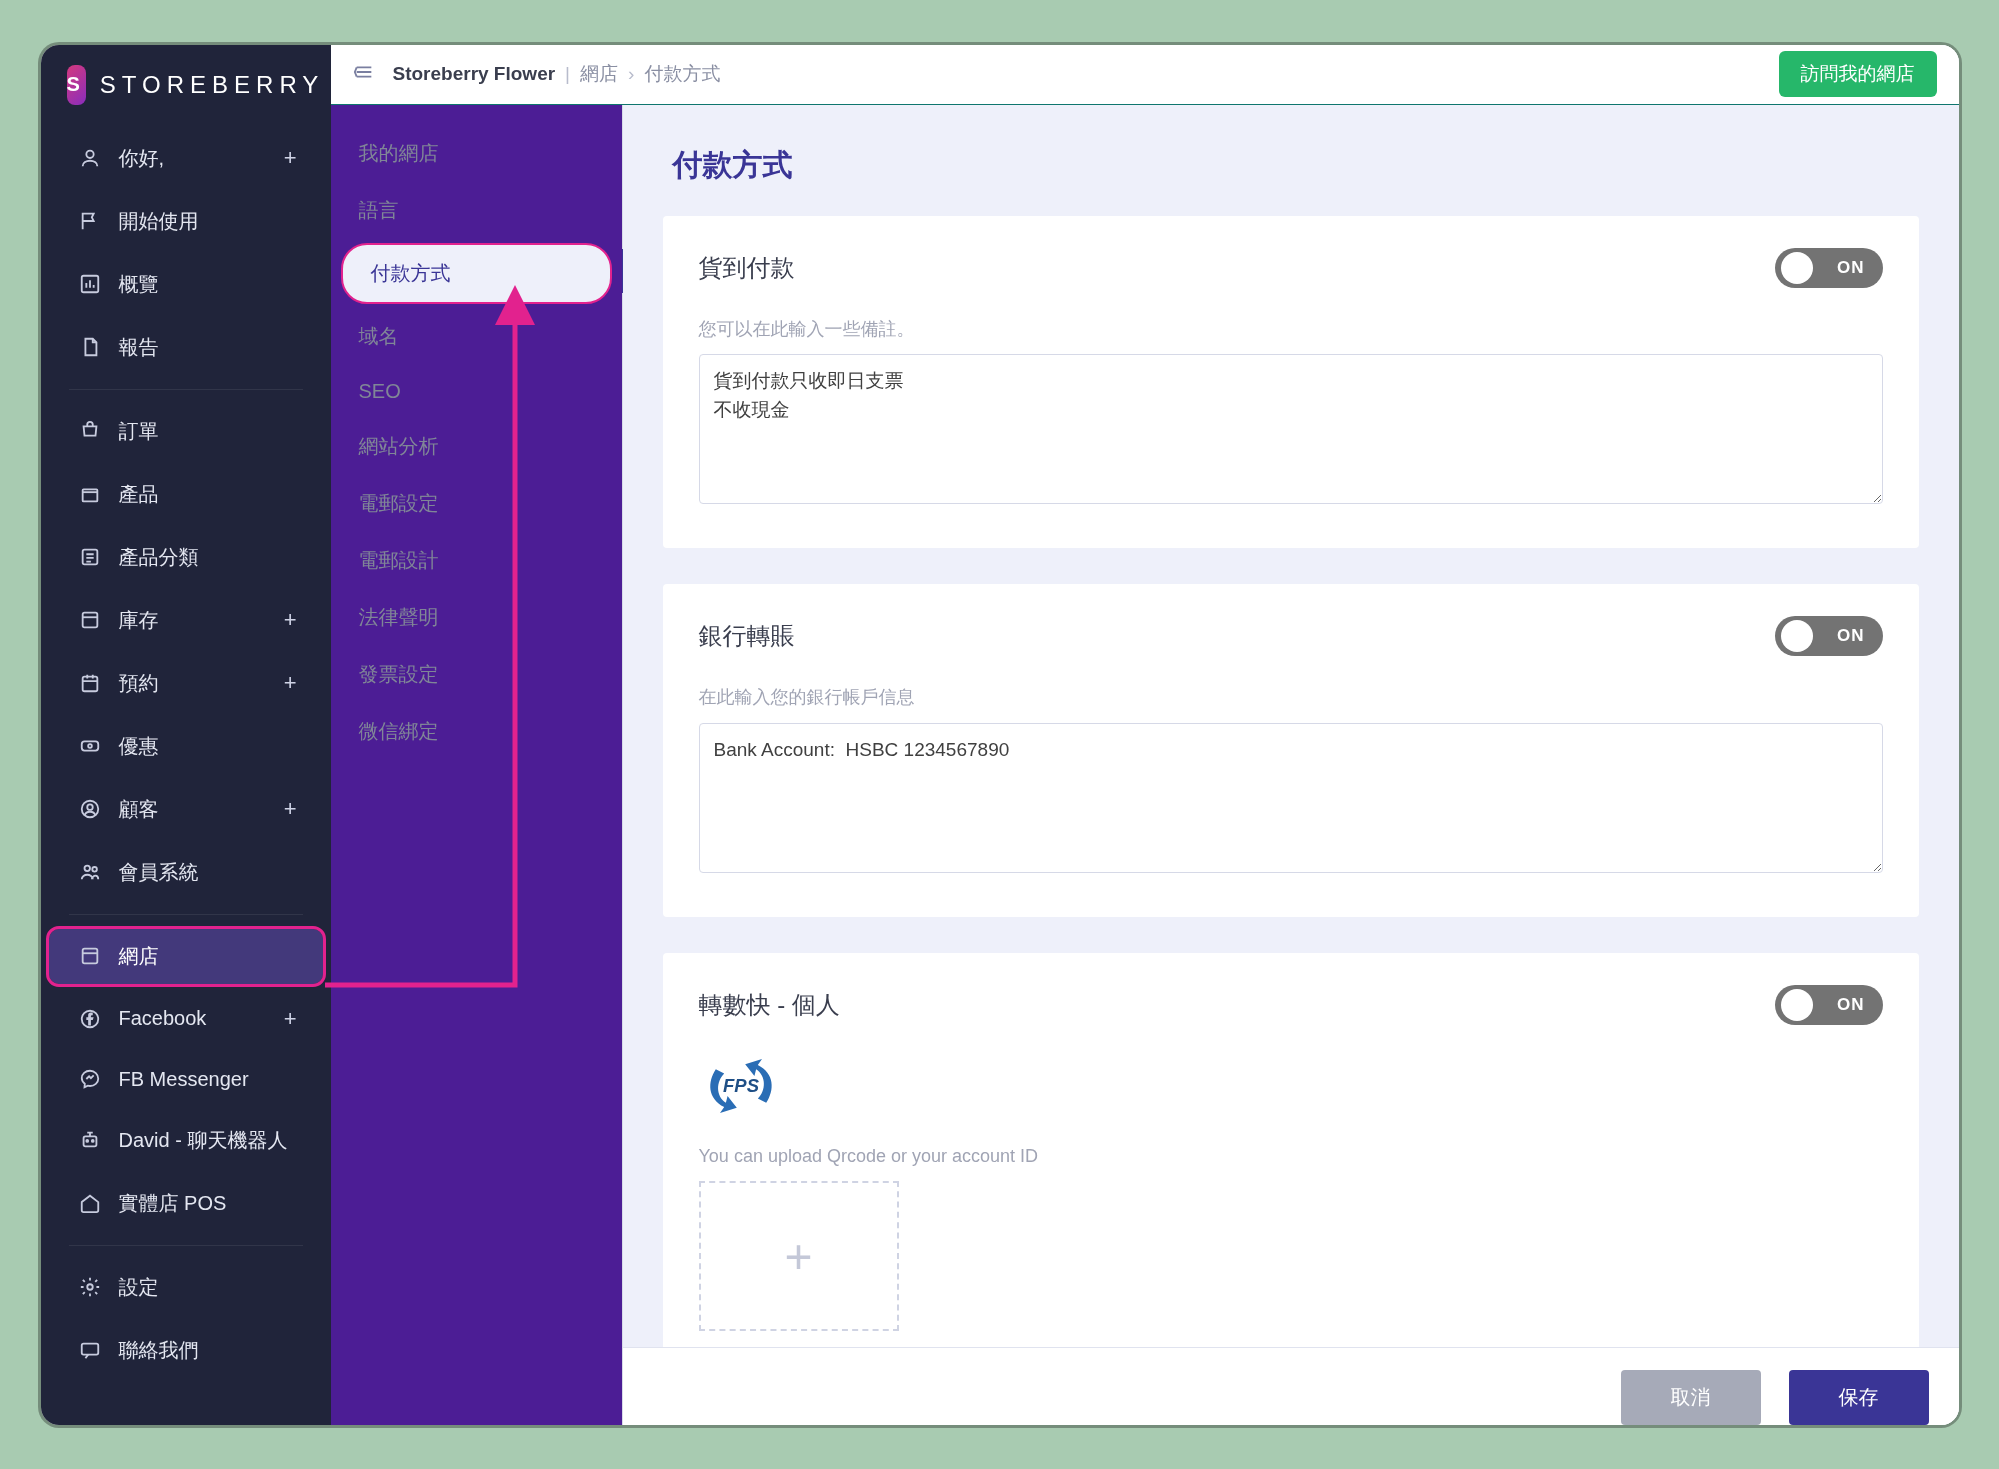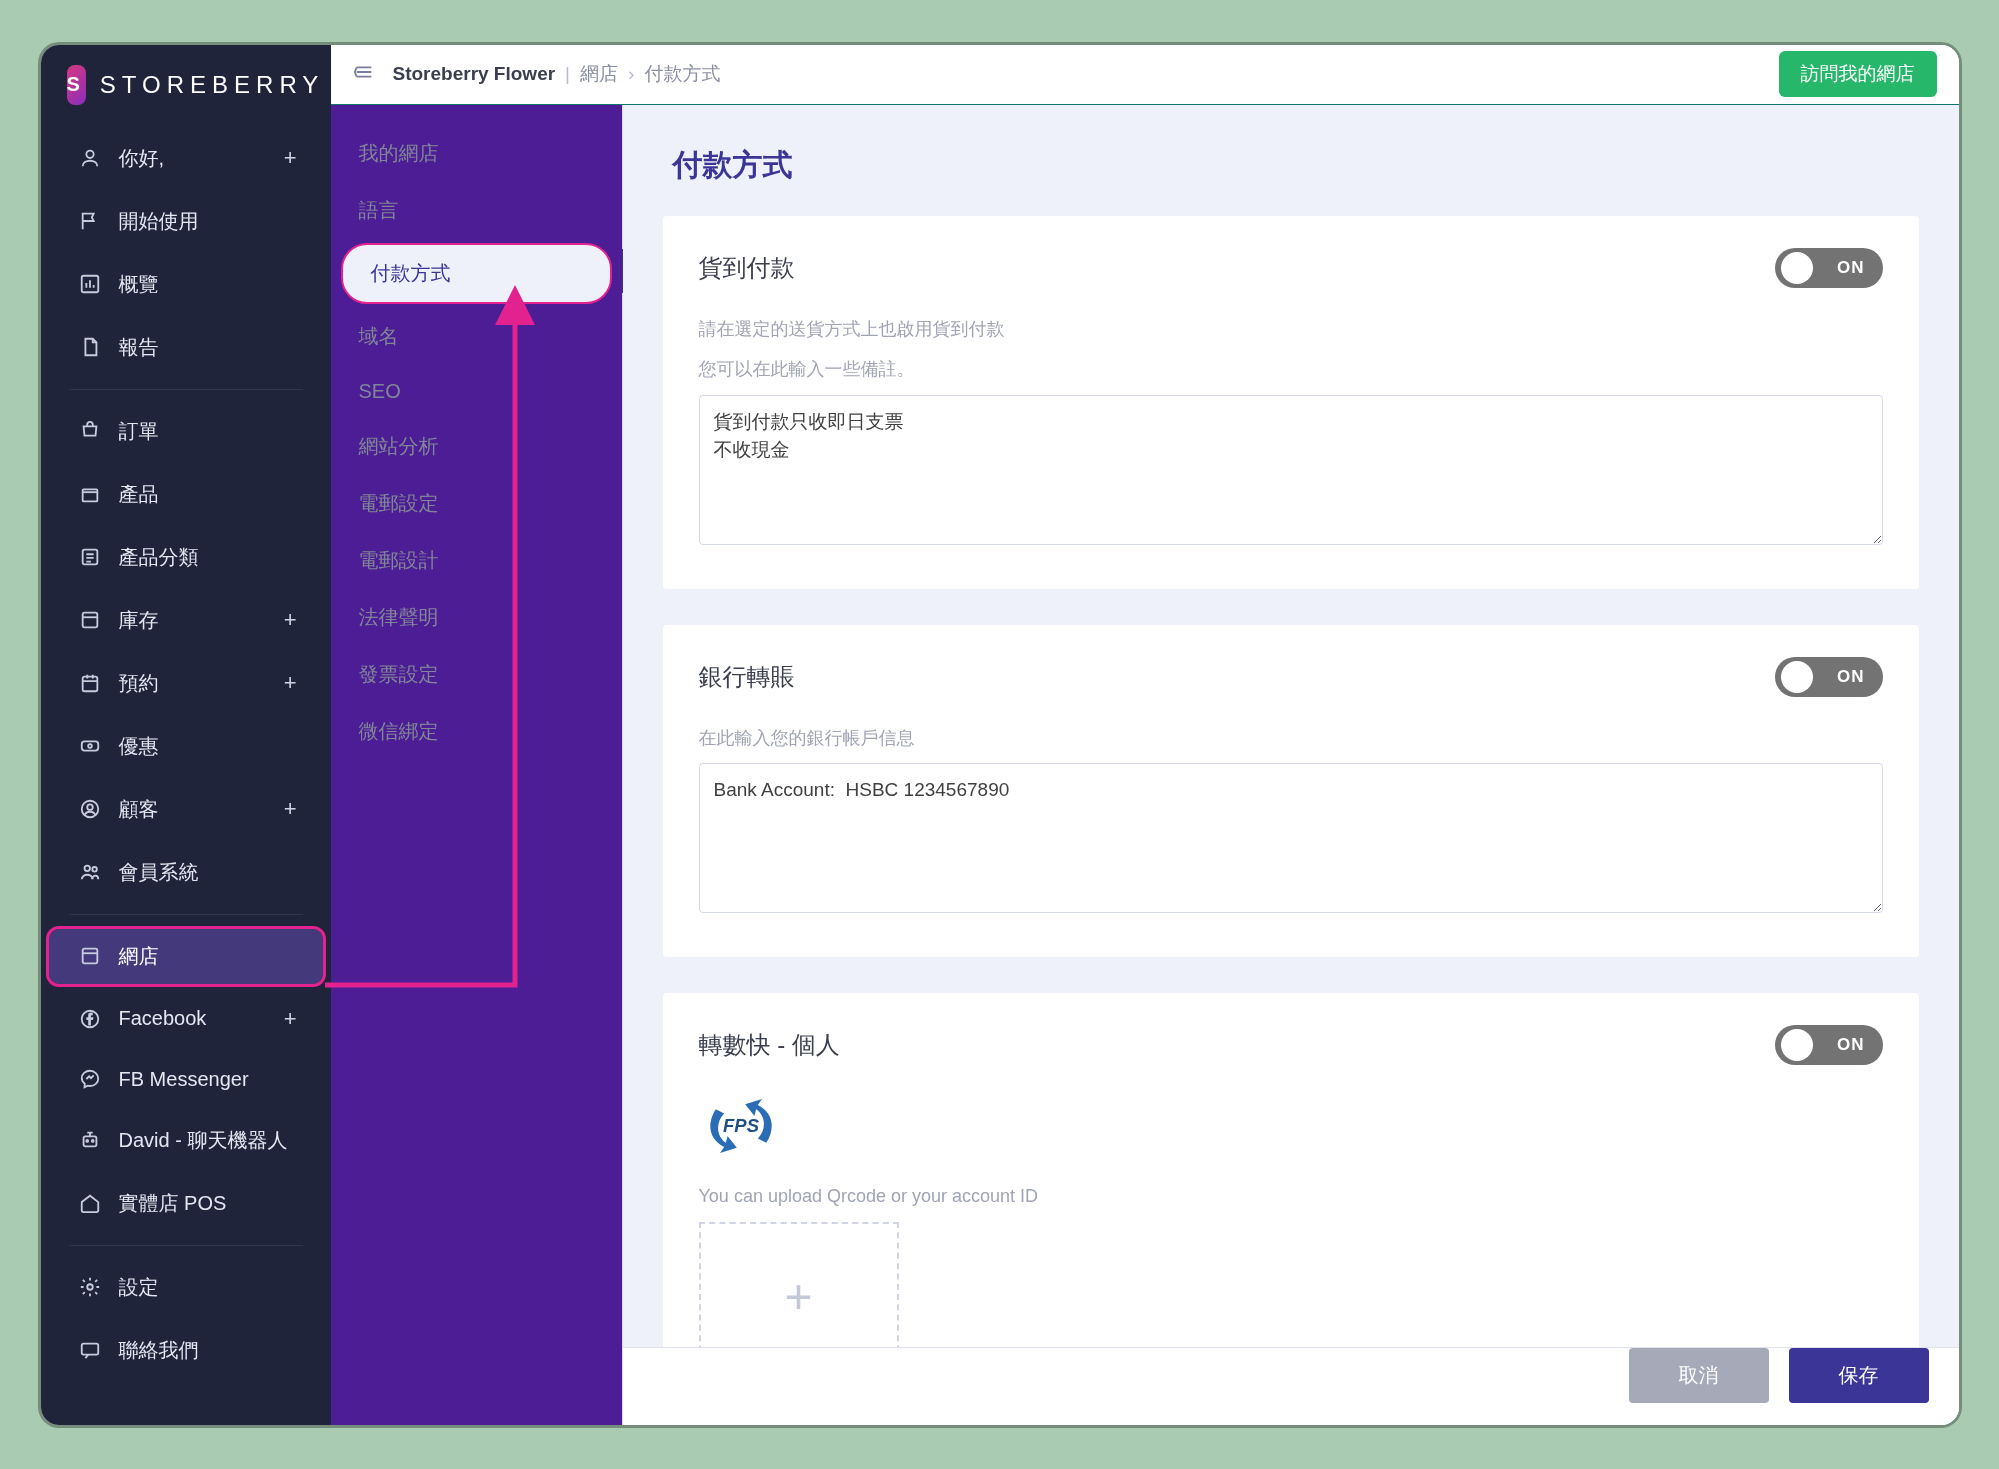--- a/index.html
+++ b/index.html
@@ -255,24 +255,24 @@
   
   .footer-bar {
     position: absolute;
     bottom: 0;
     left: 0;
     right: 0;
     height: 78px;
     background: #fff;
     border-top: 1px solid #e0e3ef;
     display: flex;
-    align-items: flex-start;
+    align-items: flex-end;
     justify-content: flex-end;
     padding: 0 30px;
-    gap: 20px;
+    gap: 28px;
   }
   .btn-cancel {
     background: #a6aab8;
     color: #fff;
     border: none;
     padding: 14px 50px;
     font-size: 20px;
     border-radius: 4px;
     cursor: pointer;
   }
@@ -530,21 +530,20 @@
       <div class="page-title">付款方式</div>
 
       <div class="panel">
         <div class="panel-header">
           <div class="panel-title">貨到付款</div>
           <div class="toggle">
             <div class="knob"></div>
             <div class="state">ON</div>
           </div>
         </div>
-        <div class="help-text">請在選定的送貨方式上也啟用貨到付款</div>
         <div class="help-text">您可以在此輸入一些備註。</div>
         <textarea class="note-textarea" style="">貨到付款只收即日支票
 不收現金</textarea>
       </div>
 
       <div class="panel">
         <div class="panel-header">
           <div class="panel-title">銀行轉賬</div>
           <div class="toggle">
             <div class="knob"></div>

